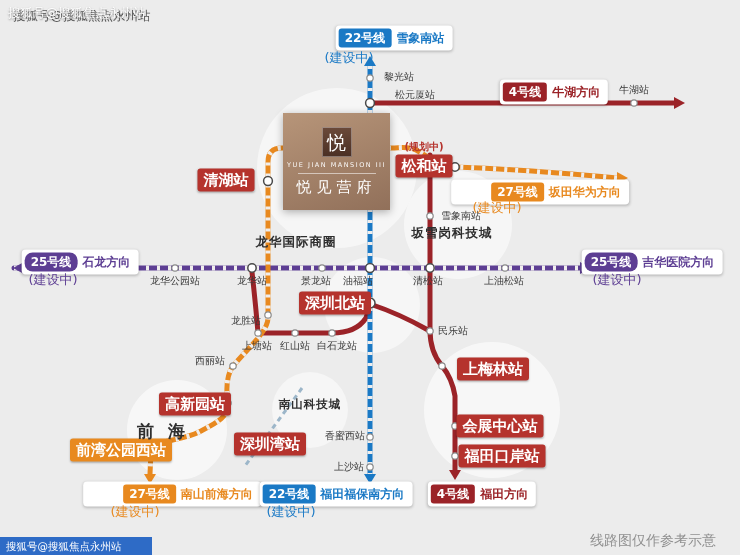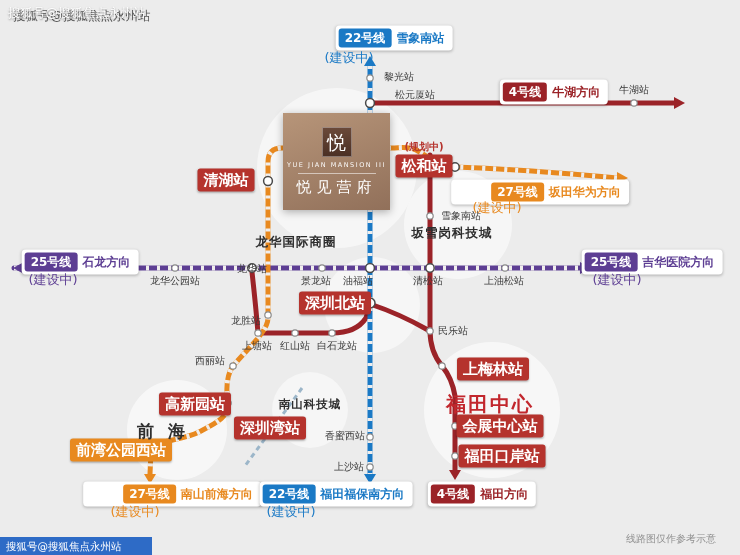--- a/index.html
+++ b/index.html
@@ -10,21 +10,21 @@
   .lbl{font-size:10px;color:#3a3a3a;}
   .area{font-weight:bold;color:#2e2e2e;letter-spacing:1px;}
   .badge{font-size:15px;font-weight:bold;color:#fff;padding:2px 6px;border-radius:3px;
          box-shadow:0 1px 2px rgba(0,0,0,.25);}
   .badge.red{background:var(--station_red);}
   .badge.orange{background:var(--line27);}
   .pill{display:flex;align-items:center;gap:5px;background:#fff;border-radius:4px;
         padding:3px 8px 3px 3px;box-shadow:0 1px 3px rgba(0,0,0,.22);font-size:12px;font-weight:bold;}
   .chip{color:#fff;padding:1px 6px;border-radius:3px;font-size:12px;font-weight:bold;}
   .c22bg{background:var(--line22);} .c4bg{background:var(--line4);}
-  .c25bg{background:var(--line25);} .c27bg{background:var(--line27);margin-left:37px;}
+  .c25bg{background:var(--line25);border-radius:8px;} .c27bg{background:var(--line27);margin-left:37px;}
   .c22tx{color:var(--line22);} .c4tx{color:var(--line4);}
   .c25tx{color:var(--line25);} .c27tx{color:var(--line27);}
   .status{font-size:13px;font-weight:normal;}
   .planned{font-size:10px;font-weight:bold;color:var(--station_red);}
   .futian{font-size:20px;color:var(--futian_red);letter-spacing:2px;}
   .qianhai{font-size:17px;letter-spacing:4px;}
   .biz{font-size:12.5px;}
   .nanshan{font-size:11.5px;}
   .track{fill:none;stroke-width:5;stroke-linecap:round;}
   .t22{stroke:var(--line22);} .t4{stroke:var(--line4);}
@@ -44,21 +44,21 @@
         font-family:"DejaVu Serif","Liberation Serif",serif;box-shadow:inset 0 0 0 1px rgba(255,255,255,.35);}
   .logo .en{font-size:6.5px;letter-spacing:1.5px;color:rgba(255,255,255,.95);}
   .logo .divider{width:78px;height:1px;background:rgba(255,255,255,.55);}
   .logo .name{font-size:15px;letter-spacing:5px;color:#fff;
         font-family:"DejaVu Serif","Liberation Serif",serif;}
   .wm-top-shadow{position:absolute;left:13px;top:8px;font-size:12.5px;color:#3c3c3c;opacity:.85;white-space:nowrap;}
   .wm-top{position:absolute;left:8px;top:5px;font-size:12.5px;color:#fff;
           text-shadow:0 1px 2px rgba(0,0,0,.45);white-space:nowrap;}
   .wm-bottom{position:absolute;left:0;top:537px;width:152px;height:18px;background:var(--sohu_blue);
           color:#fff;font-size:10.5px;line-height:18px;padding-left:6px;box-sizing:border-box;white-space:nowrap;}
-  .note{position:absolute;right:24px;top:532px;font-size:10px;color:#909090;}
+  .note{position:absolute;right:24px;top:532px;font-size:14px;color:#909090;}
 </style>
 </head>
 <body>
 
 <div class="stage">
 
   <svg width="740" height="555" viewBox="0 0 740 555">
 
     <circle class="soft" cx="337" cy="168" r="80" opacity="0.55"></circle>
     <circle class="soft" cx="372" cy="305" r="48" opacity="0.5"></circle>
@@ -170,49 +170,48 @@
   <div class="abs pill" style="left:482px;top:494px">
     <span class="chip c4bg">4号线</span>
     <span class="c4tx">福田方向</span>
   </div>
 
   <div class="abs badge red" style="left:226px;top:180px">清湖站</div>
   <div class="abs planned" style="left:424px;top:147px">(规划中)</div>
   <div class="abs badge red" style="left:424px;top:166px">松和站</div>
   <div class="abs badge red" style="left:335px;top:303px">深圳北站</div>
   <div class="abs badge red" style="left:195px;top:404px">高新园站</div>
-  <div class="abs badge red" style="left:270px;top:428px">深圳湾站</div>
+  <div class="abs badge red" style="left:270px;top:444px">深圳湾站</div>
   <div class="abs badge red" style="left:493px;top:369px">上梅林站</div>
   <div class="abs badge red" style="left:500px;top:426px">会展中心站</div>
   <div class="abs badge red" style="left:502px;top:456px">福田口岸站</div>
   <div class="abs badge orange" style="left:121px;top:450px">前湾公园西站</div>
 
   <div class="abs lbl" style="left:399px;top:77px">黎光站</div>
   <div class="abs lbl" style="left:415px;top:95px">松元厦站</div>
   <div class="abs lbl" style="left:634px;top:90px">牛湖站</div>
   <div class="abs lbl" style="left:461px;top:216px">雪象南站</div>
   <div class="abs lbl" style="left:175px;top:281px">龙华公园站</div>
-  <div class="abs lbl" style="left:252px;top:269px">龙华站</div>
+  <div class="abs lbl" style="left:252px;top:281px">龙华站</div>
   <div class="abs lbl" style="left:316px;top:281px">景龙站</div>
   <div class="abs lbl" style="left:358px;top:281px">油福站</div>
   <div class="abs lbl" style="left:428px;top:281px">清松站</div>
   <div class="abs lbl" style="left:504px;top:281px">上油松站</div>
   <div class="abs lbl" style="left:246px;top:321px">龙胜站</div>
   <div class="abs lbl" style="left:453px;top:331px">民乐站</div>
   <div class="abs lbl" style="left:257px;top:346px">上塘站</div>
   <div class="abs lbl" style="left:295px;top:346px">红山站</div>
   <div class="abs lbl" style="left:337px;top:346px">白石龙站</div>
   <div class="abs lbl" style="left:210px;top:361px">西丽站</div>
   <div class="abs lbl" style="left:345px;top:436px">香蜜西站</div>
   <div class="abs lbl" style="left:349px;top:467px">上沙站</div>
 
   <div class="abs area biz" style="left:296px;top:242px">龙华国际商圈</div>
   <div class="abs area biz" style="left:452px;top:233px">坂雪岗科技城</div>
   <div class="abs area nanshan" style="left:310px;top:404px">南山科技城</div>
   <div class="abs area qianhai" style="left:163px;top:431px">前 海</div>
-  <div class="abs area futian" style="left:490px;top:404px">福田中心</div>
 
   <div class="wm-top-shadow">搜狐号@搜狐焦点永州站</div>
   <div class="wm-top">搜狐号@搜狐焦点永州站</div>
   <div class="wm-bottom">搜狐号@搜狐焦点永州站</div>
   <div class="note">线路图仅作参考示意</div>
 
 </div>
 
 </body></html>

